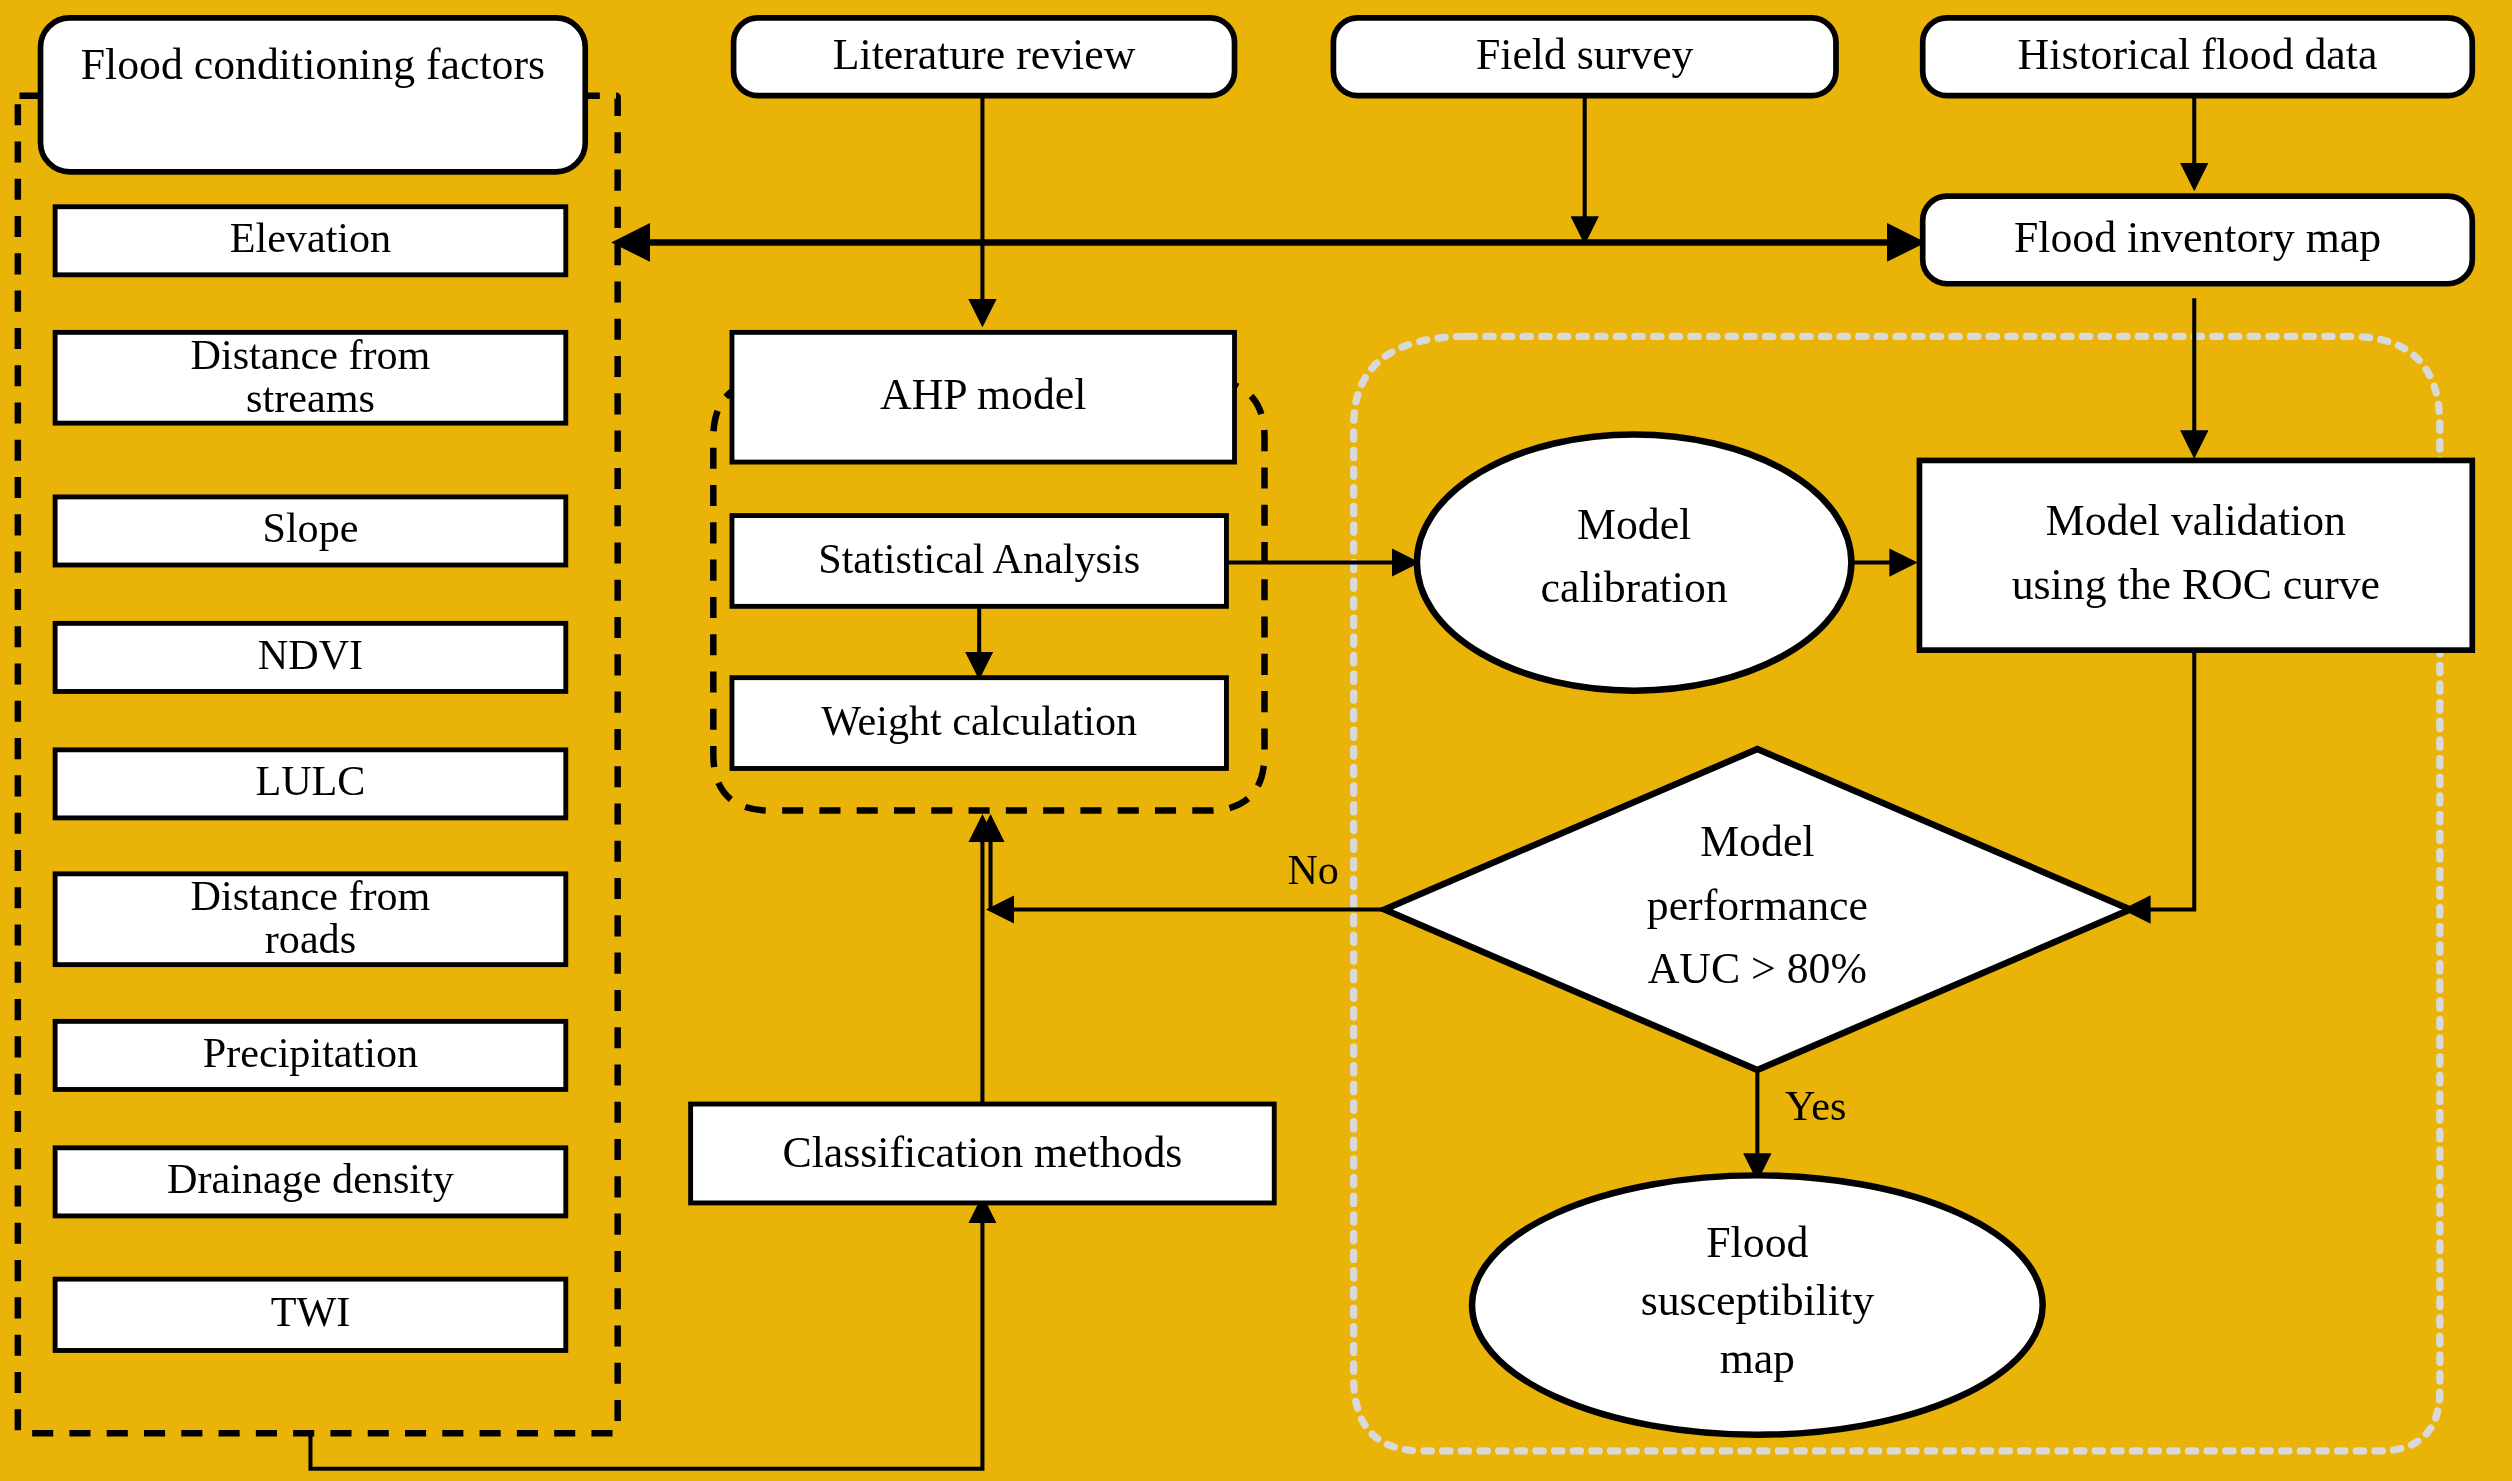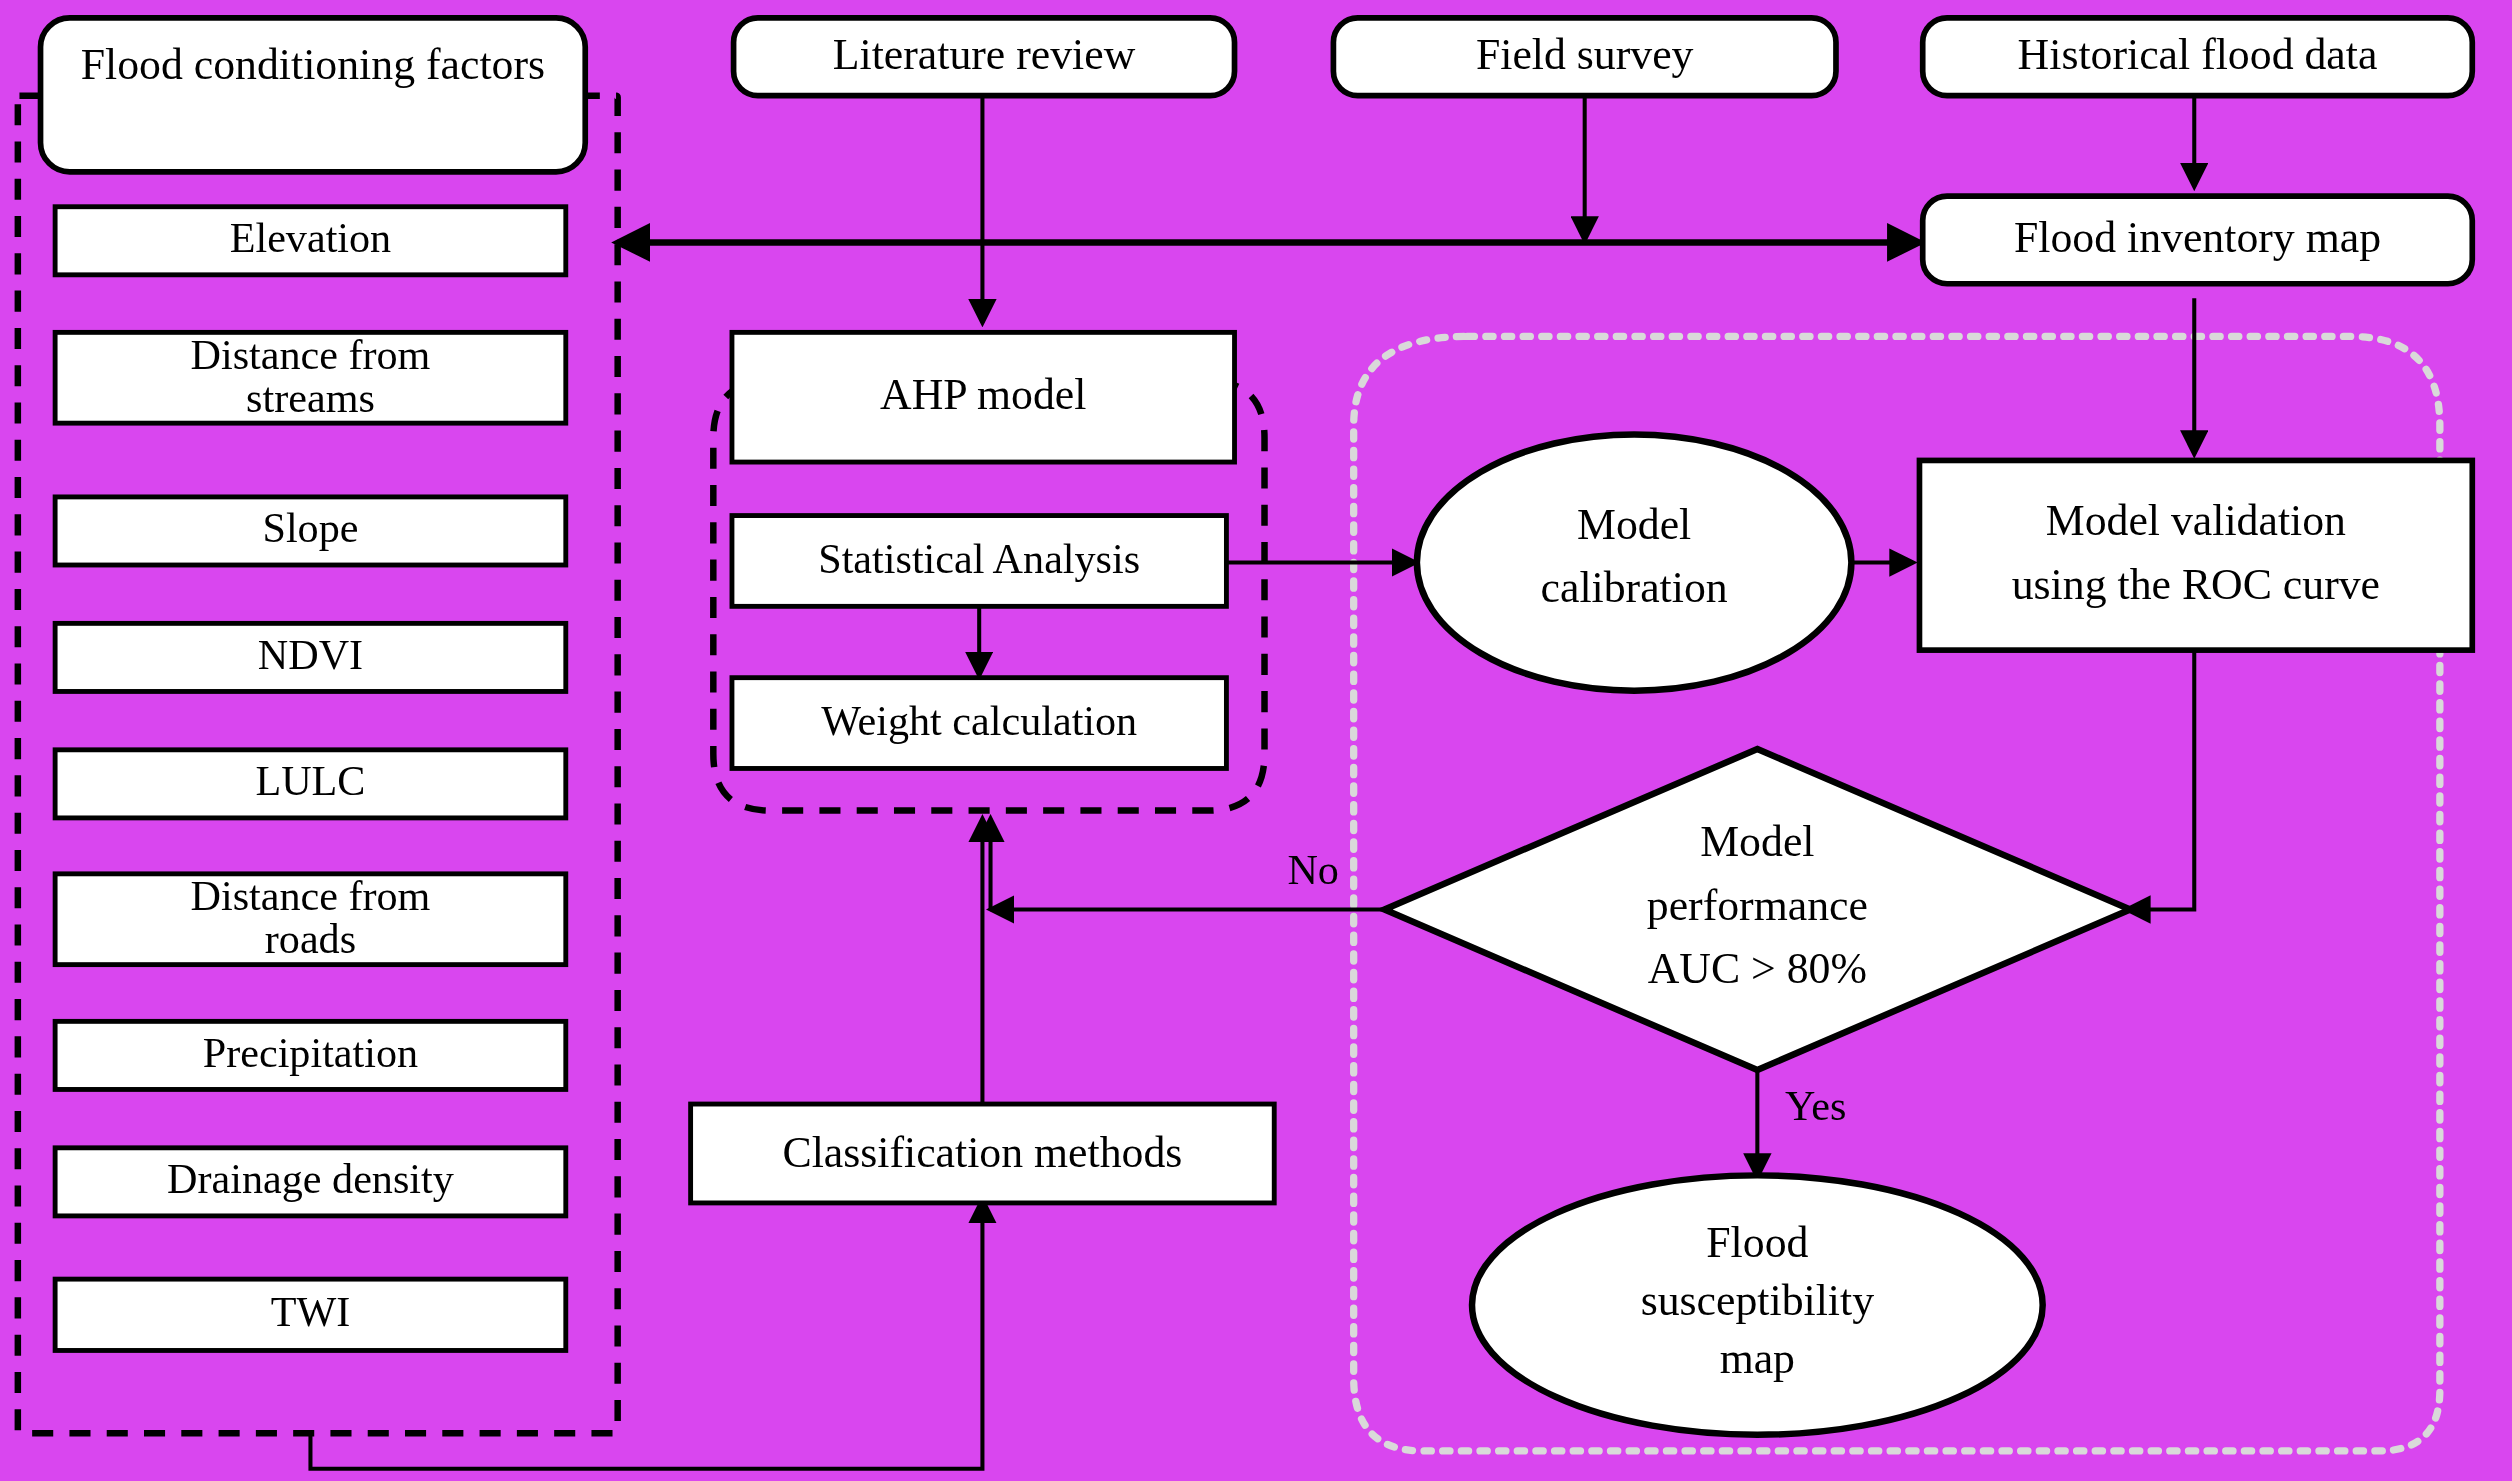--- a/index.html
+++ b/index.html
@@ -4,21 +4,21 @@
 <style>
   html, body {
     margin: 0;
     padding: 0;
     background: #ffffff;
   }
   #canvas-wrap {
     position: relative;
     width: 2512px;
     height: 1481px;
-    background: #d946ef;
+    background: #eab308;
     overflow: hidden;
     font-family: "Liberation Serif", "DejaVu Serif", serif;
   }
   svg.diagram {
     position: absolute;
     top: 0;
     left: 0;
     width: 2512px;
     height: 1481px;
   }

